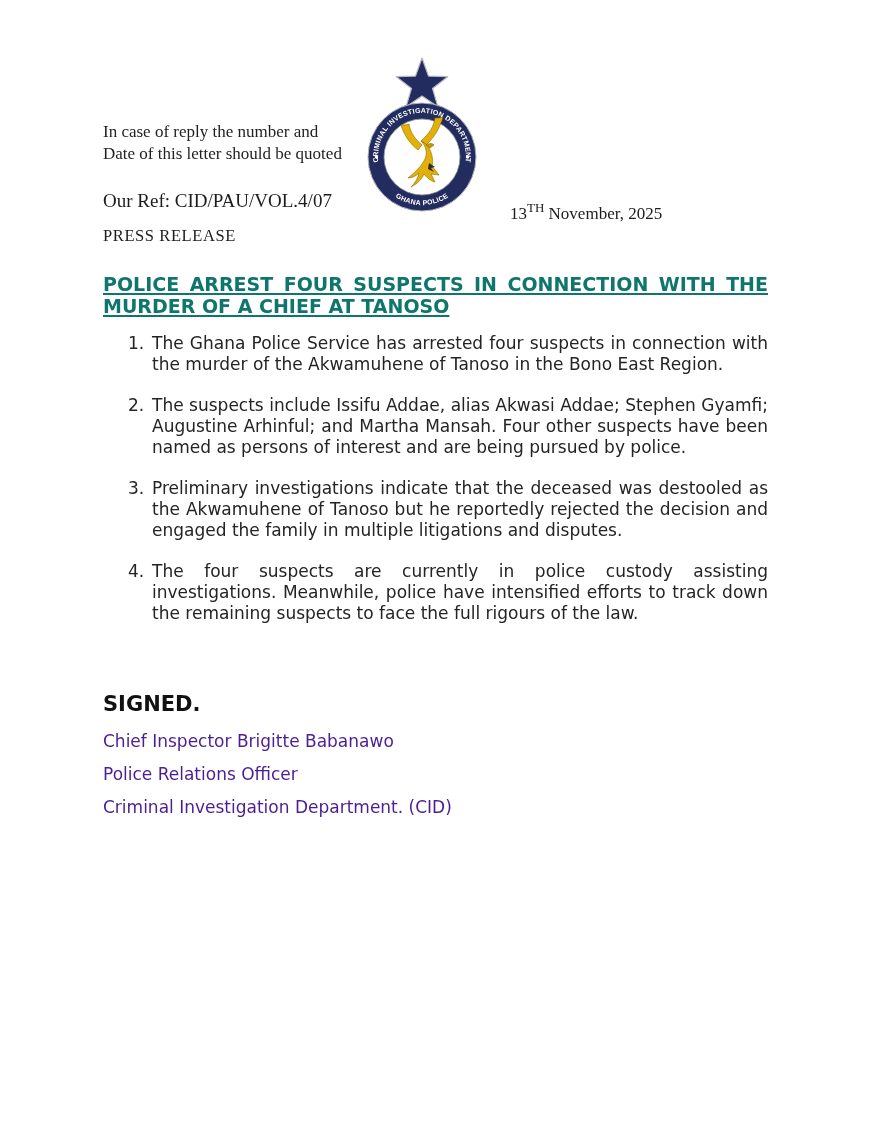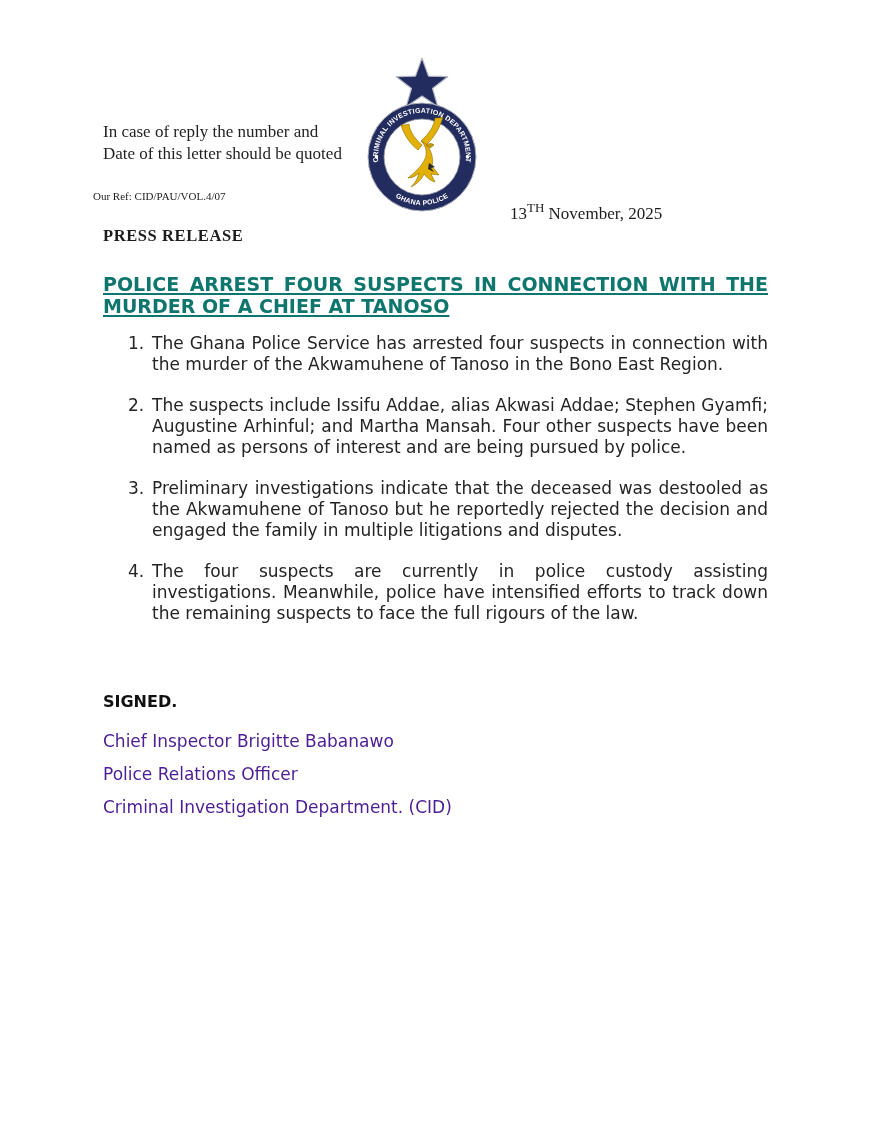--- a/index.html
+++ b/index.html
@@ -14,26 +14,26 @@
   }
   .abs { position: absolute; }
 
   
   .reply-note {
     left: 103px; top: 121px;
     font-size: 17px; line-height: 22px;
     color: #1f1f1f;
   }
   .our-ref {
-    left: 93px; top: 190px;
-    font-size: 11px;
+    left: 103px; top: 190px;
+    font-size: 19px;
   }
   .press-release-label {
     left: 103px; top: 226px;
-    font-size: 16.5px; font-weight: bold; letter-spacing: 0.6px;
+    font-size: 16.5px; font-weight: normal; letter-spacing: 0.6px;
   }
 
   
   .address {
     left: 510px; top: 109px;
     font-size: 17px; line-height: 20px;
   }
   .date-line {
     left: 510px; top: 204px;
     font-size: 17px;
@@ -67,21 +67,21 @@
     flex-shrink: 0;
   }
   .body-item-text { flex: 1; text-align: justify; }
 
   
   .sig {
     left: 103px;
     font-family: "DejaVu Sans", "Liberation Sans", sans-serif;
     font-size: 17px; color: #4c1d95;
   }
-  .sig-signed { top: 692px; font-weight: bold; color: #111; font-size: 16px; }
+  .sig-signed { top: 692px; font-weight: bold; color: #111; font-size: 21px; }
   .sig-name { top: 731px; }
   .sig-role { top: 764px; }
   .sig-dept { top: 797px; }
 
   .ring-text {
     font-family: "Liberation Sans", sans-serif;
     font-size: 7px; font-weight: bold;
     letter-spacing: 0.25px;
     fill: #ffffff;
   }

